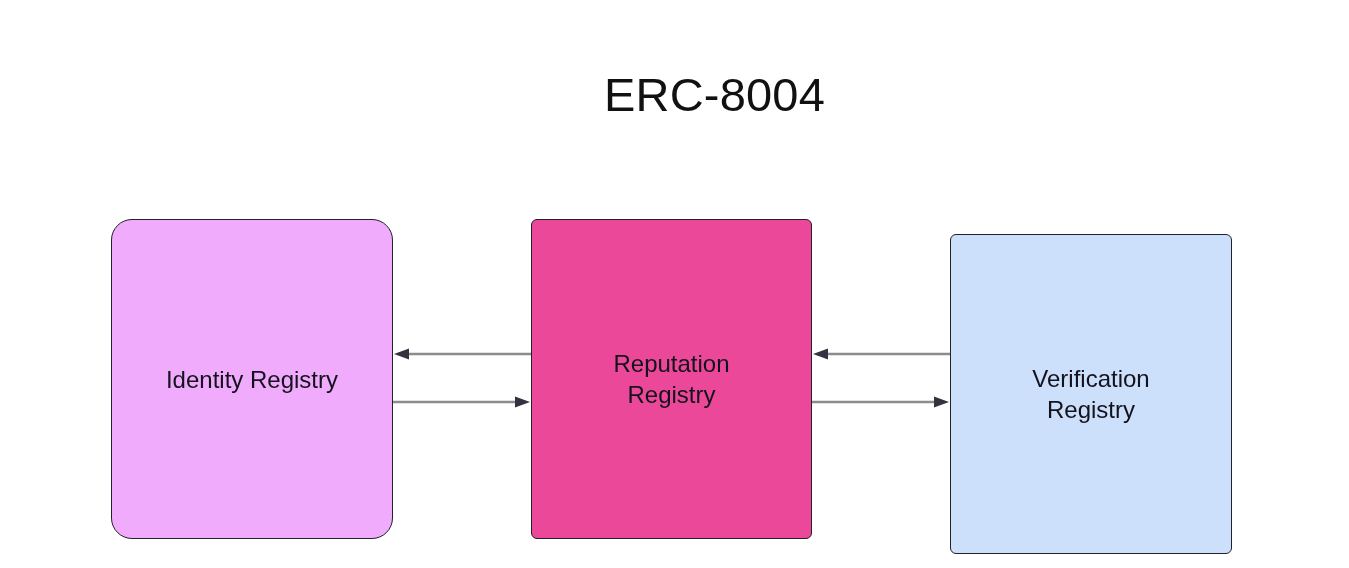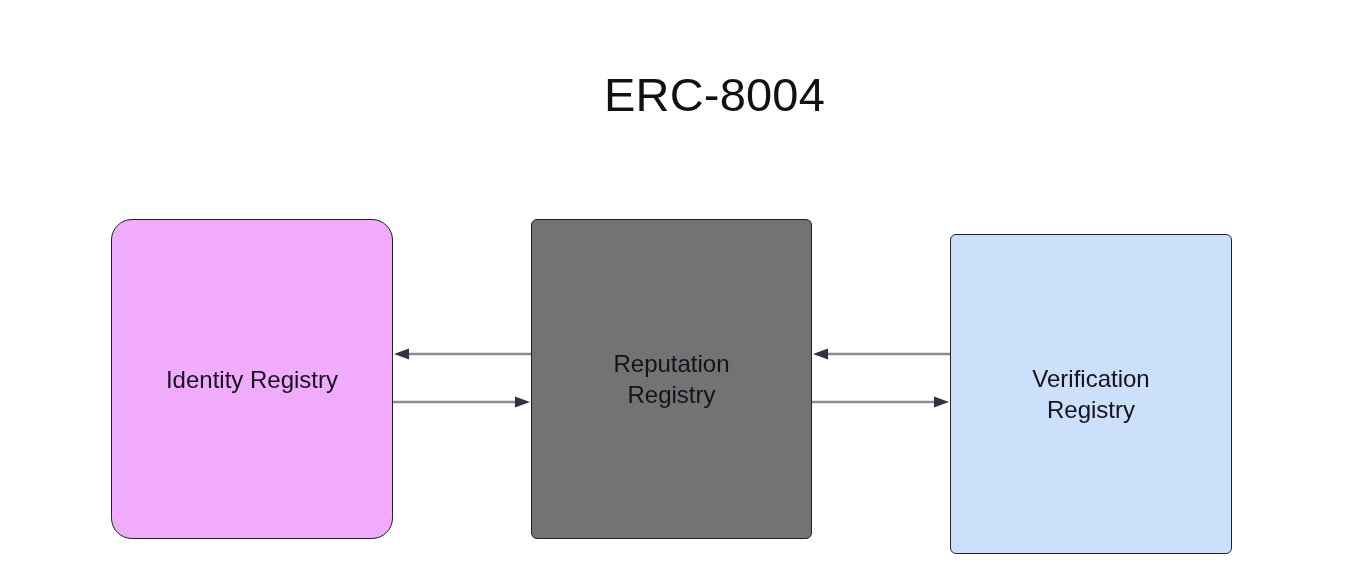--- a/index.html
+++ b/index.html
@@ -61,21 +61,21 @@
     width: 282px;
     height: 320px;
     background: #f0abfc;
     border-radius: 21px;
   }
   #node-reputation {
     left: 531px;
     top: 219px;
     width: 281px;
     height: 320px;
-    background: #737373;
+    background: #ec4899;
   }
   #node-verification {
     left: 950px;
     top: 219px;
     width: 282px;
     height: 320px;
     background: #cce0fb;
     margin-top: 15px;
   }
   .edge-layer {

